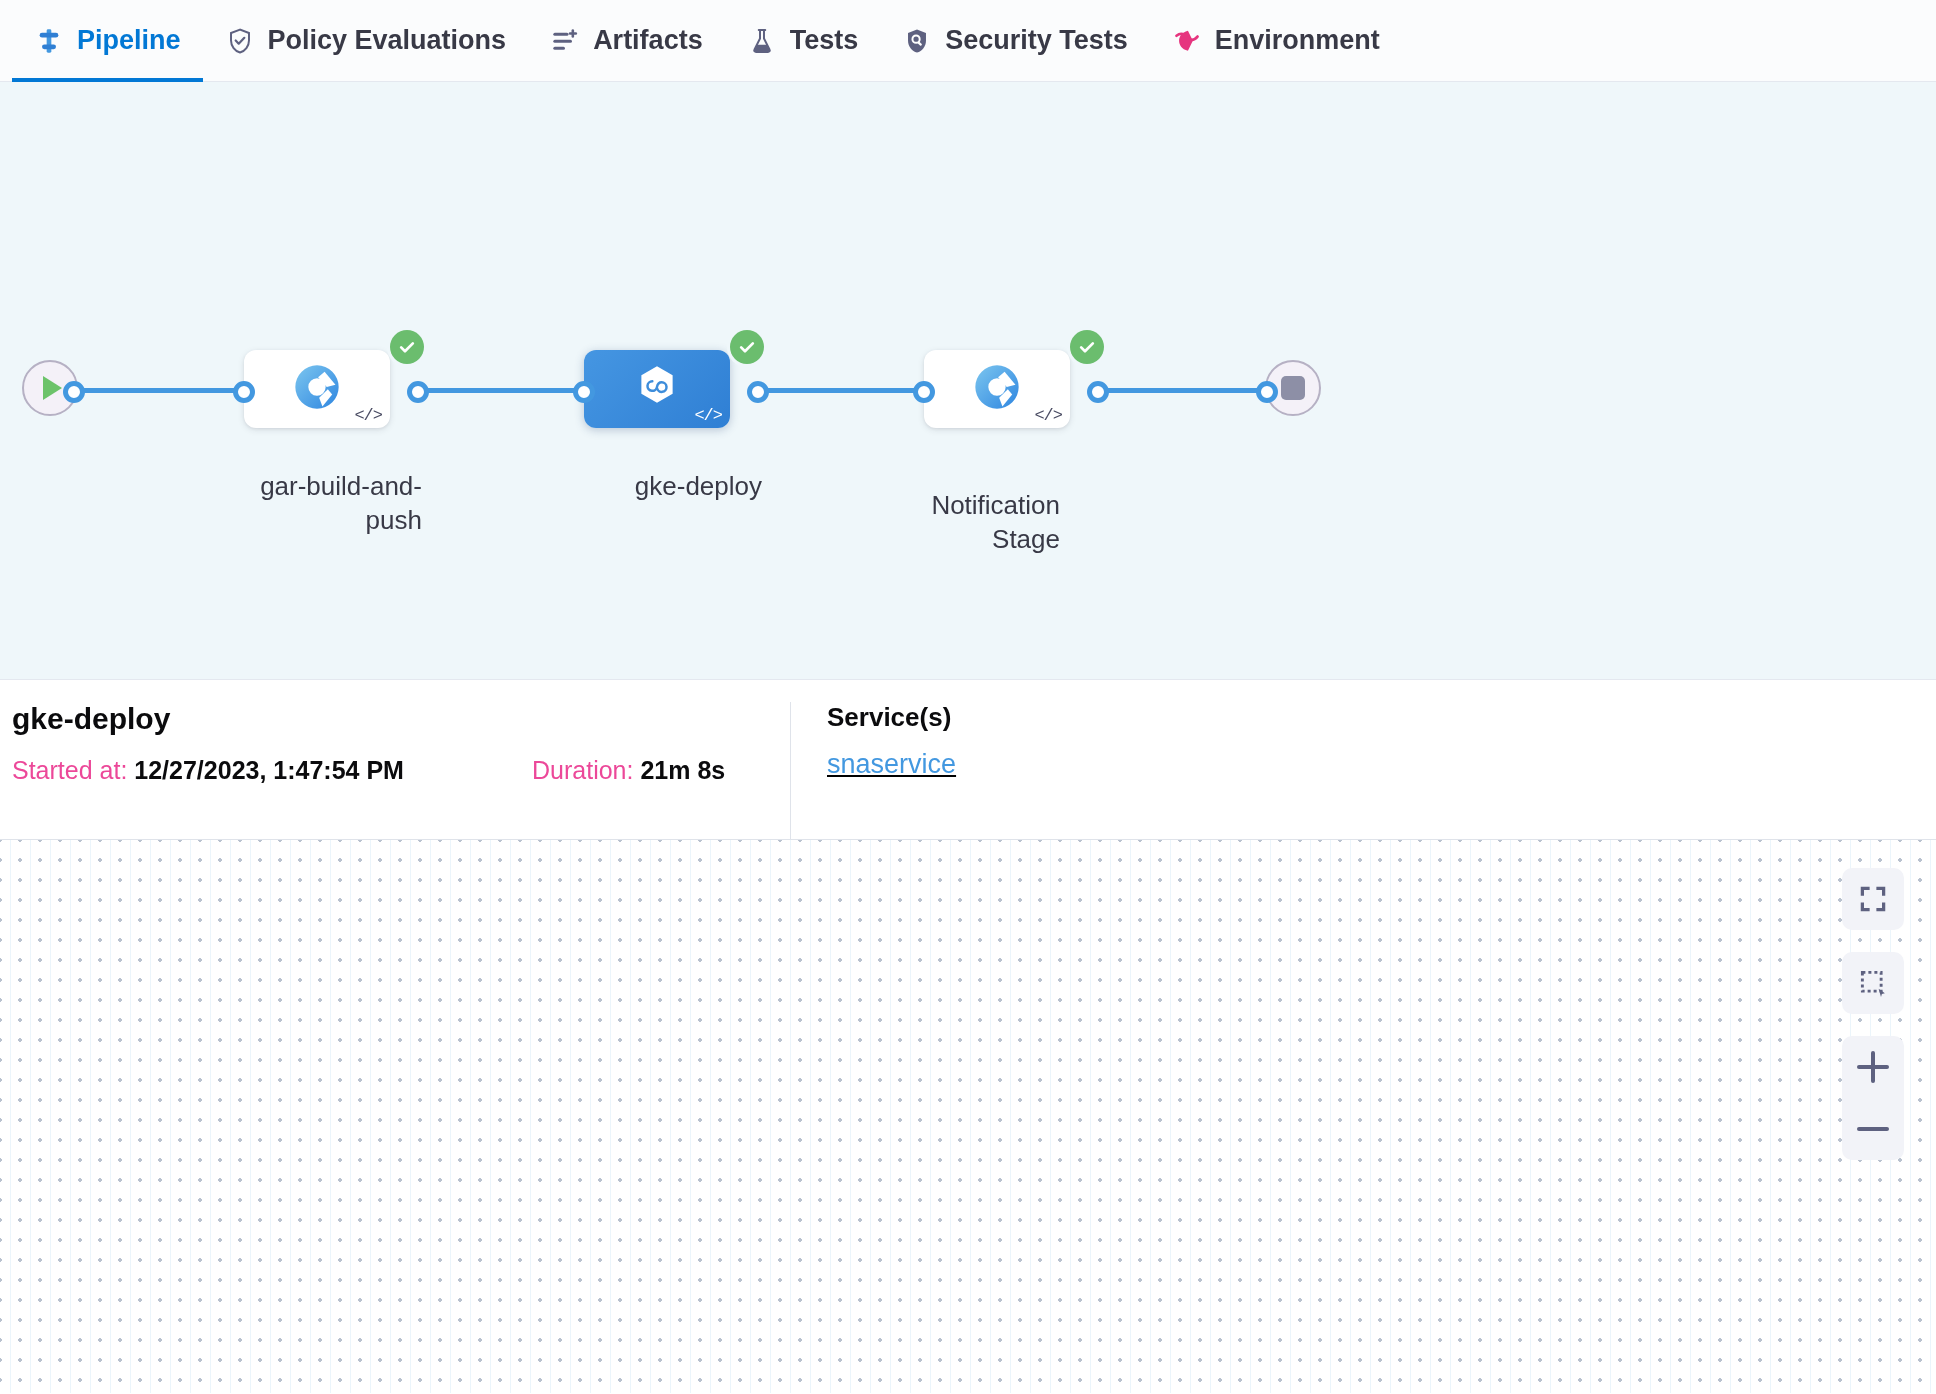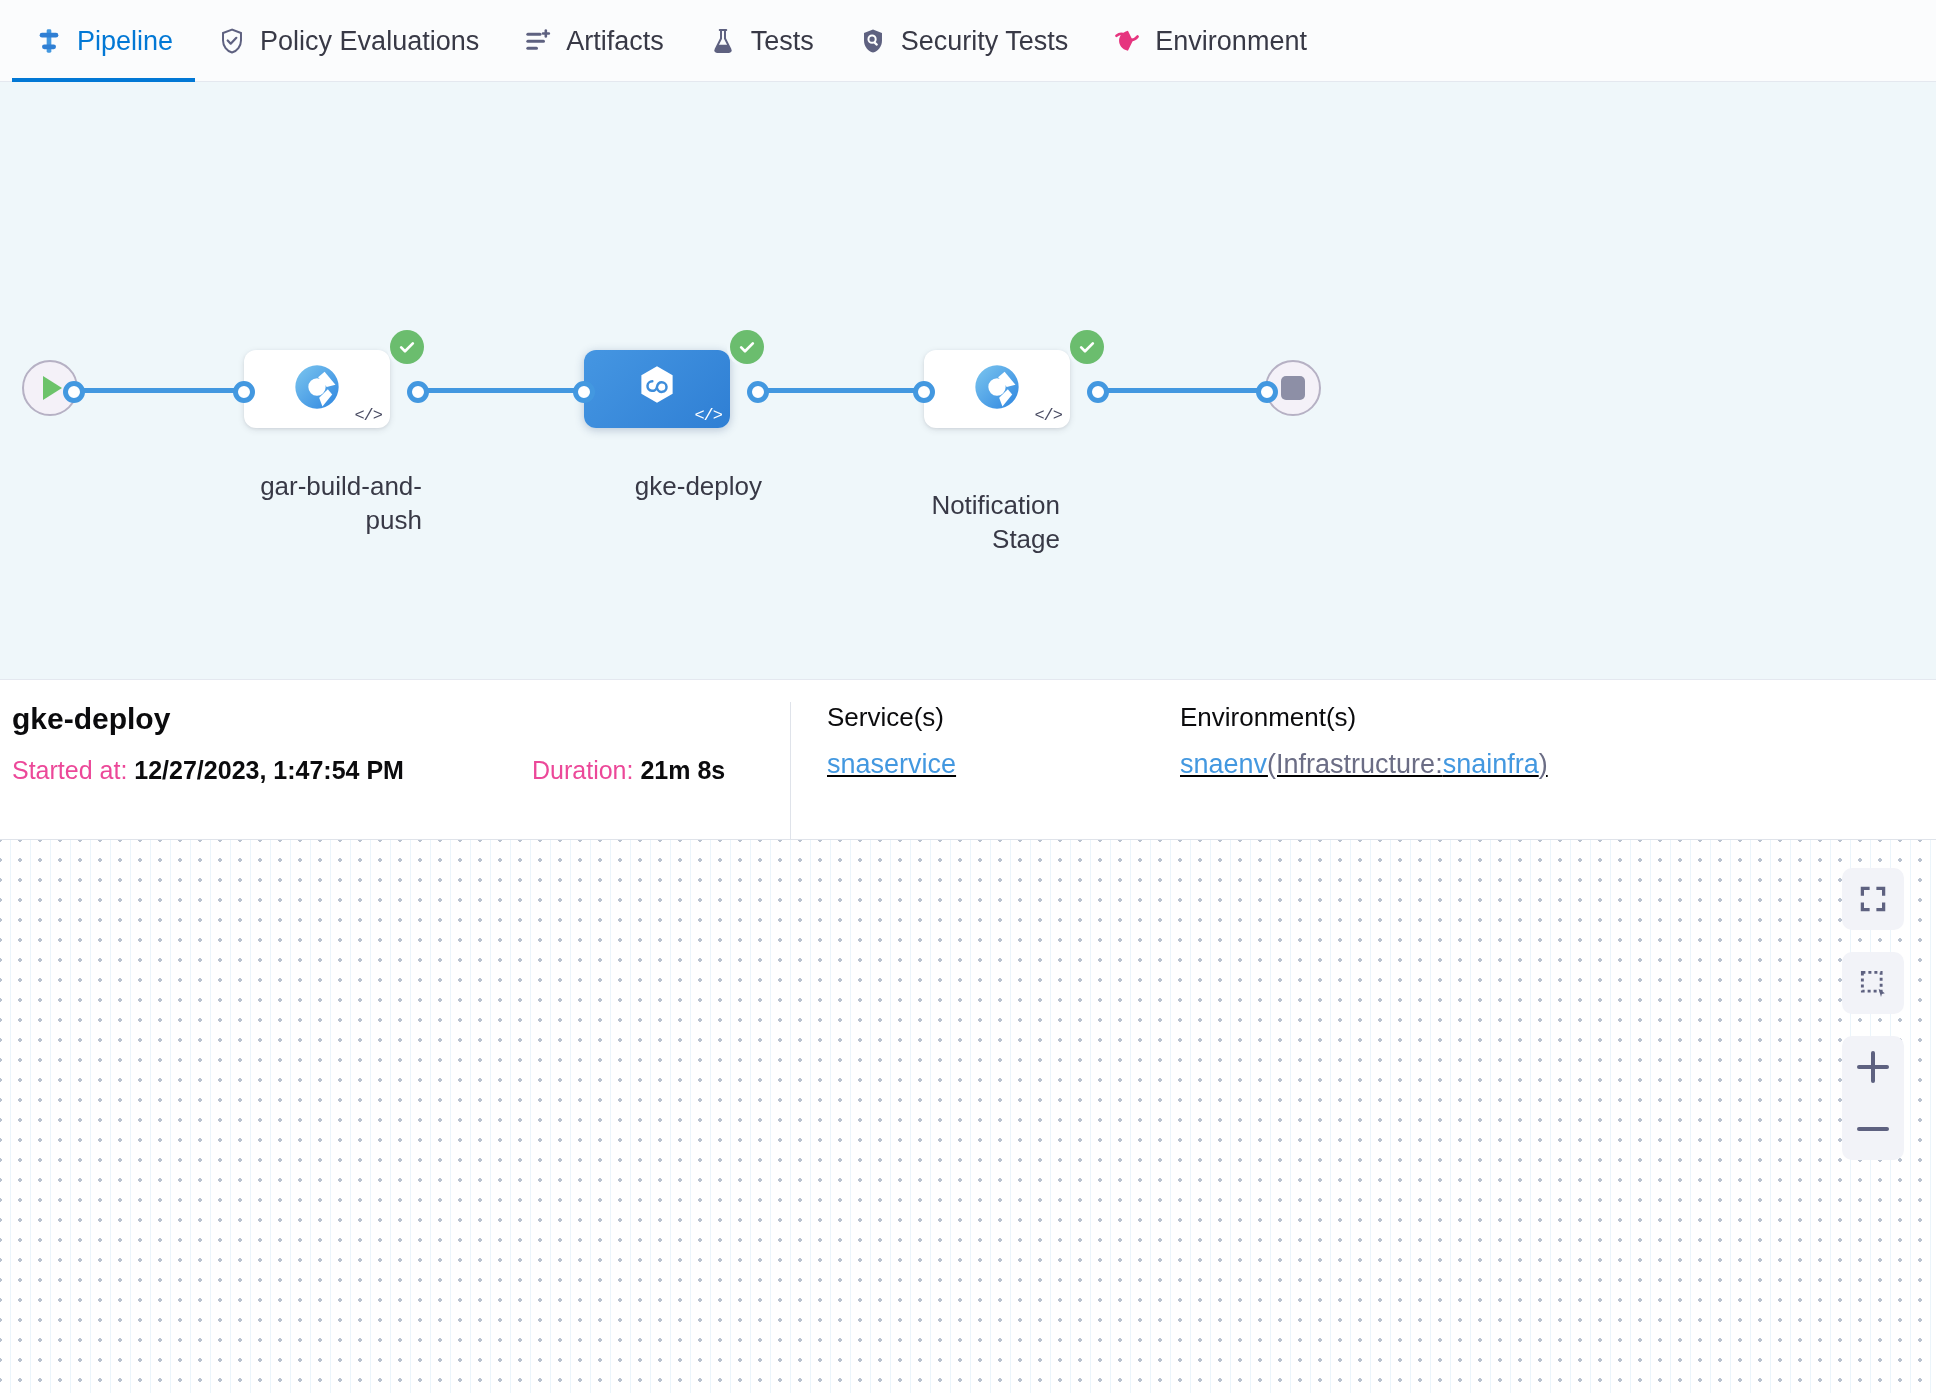--- a/index.html
+++ b/index.html
@@ -10,22 +10,24 @@
     overflow: hidden;
   }
 
   
   .tabbar {
     position: relative;
     height: 82px;
     background: #fbfcfd;
     border-bottom: 1px solid #e4e8ef;
     display: flex;
+    align-items: center;
     padding-left: 12px;
     gap: 0px;
+    font-weight: bold;
   }
   .tab {
     display: flex;
     align-items: center;
     gap: 13px;
     height: 82px;
     padding: 0 22px;
     font-size: 27px;
     color: #383946;
     cursor: pointer;
@@ -156,21 +158,21 @@
   .meta-duration { width: 230px; }
 
   .details-cols {
     position: absolute;
     top: 22px; left: 790px; right: 0; bottom: 0;
     display: flex;
   }
   .dcol { padding-left: 0; }
   .dcol-service { width: 390px; border-left: 1px solid #dfe3ea; padding-left: 36px; }
   .dcol-env { width: 700px; }
-  .dcol-head { font-size: 26px; font-weight: normal; color: #0b0b0d; margin-bottom: 16px; }
+  .dcol-head { font-size: 26px; font-weight: bold; color: #0b0b0d; margin-bottom: 16px; }
   .dcol-val { font-size: 27px; text-decoration: underline; }
   .link { color: #4398e0; cursor: pointer; }
   .paren { color: #6b6d85; }
 
   
   .exec-canvas {
     position: relative;
     height: 553px;
     background-color: #ffffff;
     background-image:
@@ -388,26 +390,20 @@
     </div>
   </div>
 
   <div class="details-cols">
     <div class="dcol dcol-service">
       <div class="dcol-head">Service(s)</div>
       <div class="dcol-val">
         <span class="link">snaservice</span>
       </div>
     </div>
-    <div class="dcol dcol-env">
-      <div class="dcol-head">Environment(s)</div>
-      <div class="dcol-val">
-        <span class="link">snaenv</span><span class="paren">(Infrastructure:</span><span class="link">snainfra</span><span class="paren">)</span>
-      </div>
-    </div>
   </div>
 
 </div>
 
 <div class="exec-canvas">
 
   <div class="zoom-ctrls">
     <div class="zbtn">
       <svg viewBox="0 0 24 24" width="30" height="30">
         <g fill="none" stroke="#5e6180" stroke-width="2.6" stroke-linecap="square">

